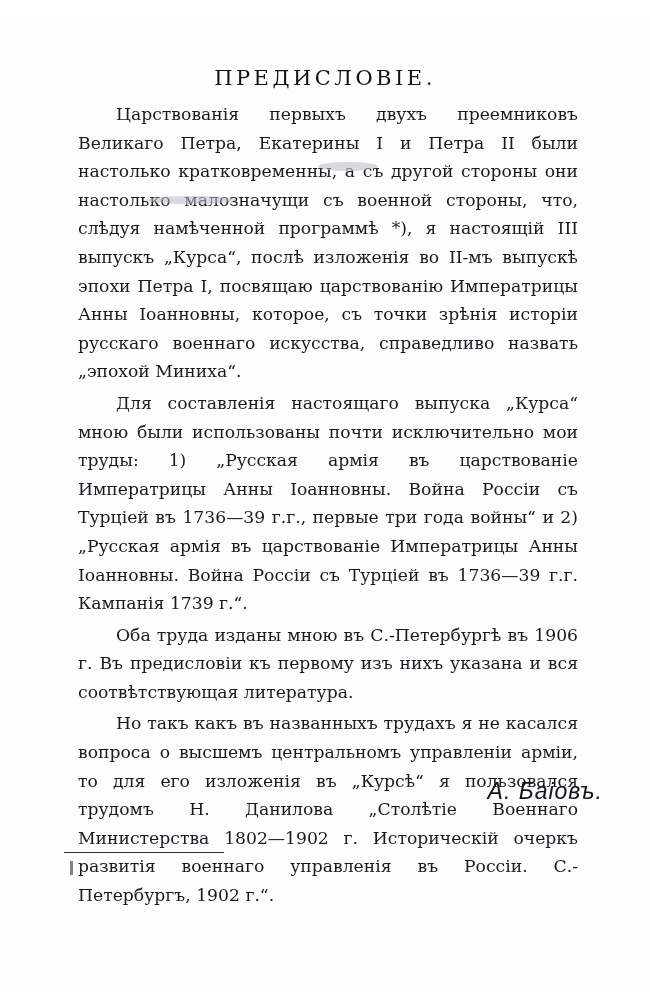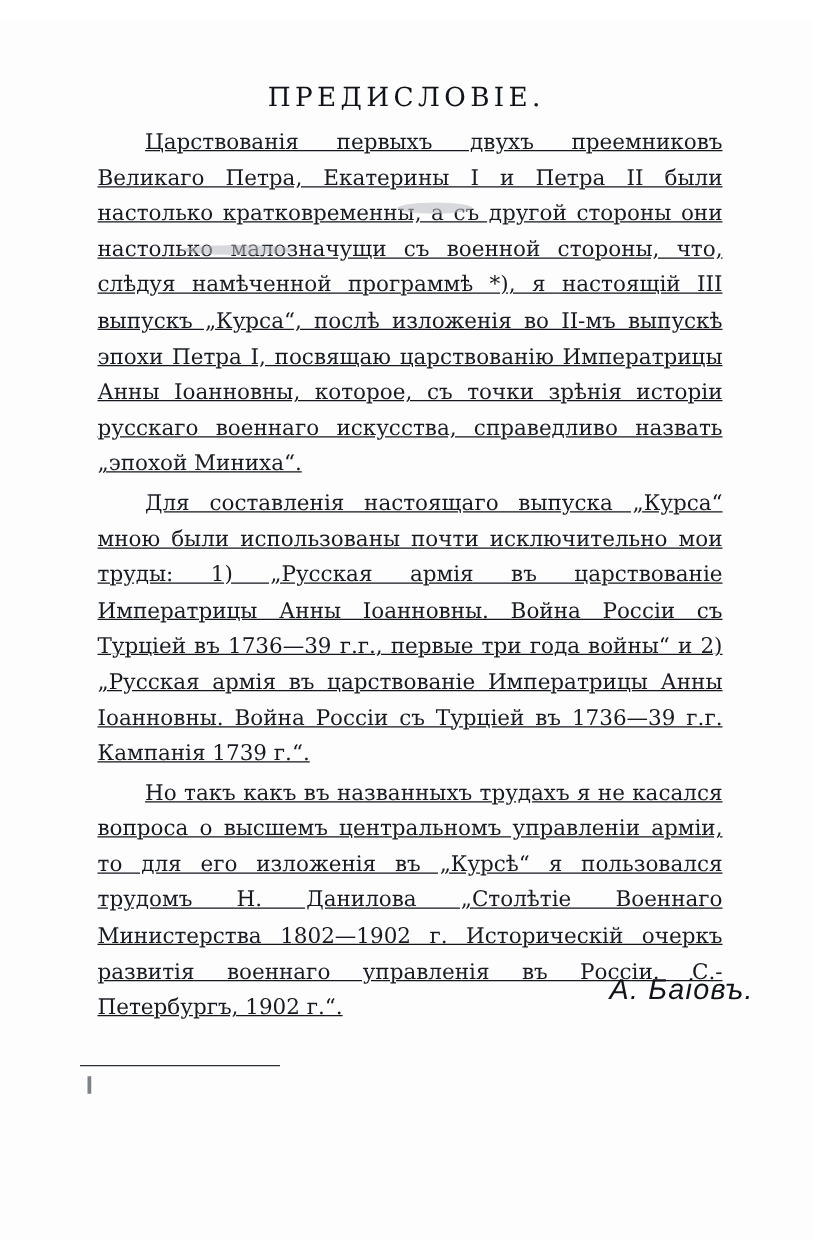--- a/index.html
+++ b/index.html
@@ -33,21 +33,20 @@
     letter-spacing: 3.5px;
     font-family: "DejaVu Serif", serif;
     font-weight: normal;
     color: #10131a;
   }
   .body-text {
     position: absolute;
     left: 78px;
     top: 84px;
     width: 500px;
-    text-decoration: underline;
   }
   p.para {
     margin: 0 0 3px 0;
     text-indent: 38px;
     text-align: justify;
     text-justify: inter-word;
     font-size: 17.2px;
     line-height: 28.6px;
     font-family: "DejaVu Serif", serif;
     color: #171a20;
@@ -106,20 +105,21 @@
 </head>
 <body>
 
 <div class="page">
 
   <h1 class="title">ПРЕДИСЛОВІЕ.</h1>
 
   <div class="body-text">
     <p class="para">Царствованія первыхъ двухъ преемниковъ Великаго Петра, Екатерины I и Петра II были настолько кратковременны, а съ другой стороны они настолько малозначущи съ военной стороны, что, слѣдуя намѣченной программѣ *), я настоящій III выпускъ „Курса“, послѣ изложенія во II-мъ выпускѣ эпохи Петра I, посвящаю царствованію Императрицы Анны Іоанновны, которое, съ точки зрѣнія исторіи русскаго военнаго искусства, справедливо назвать „эпохой Миниха“.</p>
     <p class="para">Для составленія настоящаго выпуска „Курса“ мною были использованы почти исключительно мои труды: 1) „Русская армія въ царствованіе Императрицы Анны Іоанновны. Война Россіи съ Турціей въ 1736—39 г.г., первые три года войны“ и 2) „Русская армія въ царствованіе Императрицы Анны Іоанновны. Война Россіи съ Турціей въ 1736—39 г.г. Кампанія 1739 г.“.</p>
+    <p class="para">Оба труда изданы мною въ С.-Петербургѣ въ 1906 г. Въ предисловіи къ первому изъ нихъ указана и вся соотвѣтствующая литература.</p>
     <p class="para">Но такъ какъ въ названныхъ трудахъ я не касался вопроса о высшемъ центральномъ управленіи арміи, то для его изложенія въ „Курсѣ“ я пользовался трудомъ Н. Данилова „Столѣтіе Военнаго Министерства 1802—1902 г. Историческій очеркъ развитія военнаго управленія въ Россіи. С.-Петербургъ, 1902 г.“.</p>
   </div>
 
   <div class="signature">А. Баіовъ.</div>
 
   <div class="rule"></div>
   <div class="tick"></div>
 
   <div class="smudge" style="left:318px; top:146px; width:60px; height:9px;"></div>
   <div class="smudge" style="left:146px; top:180px; width:90px; height:8px;"></div>

